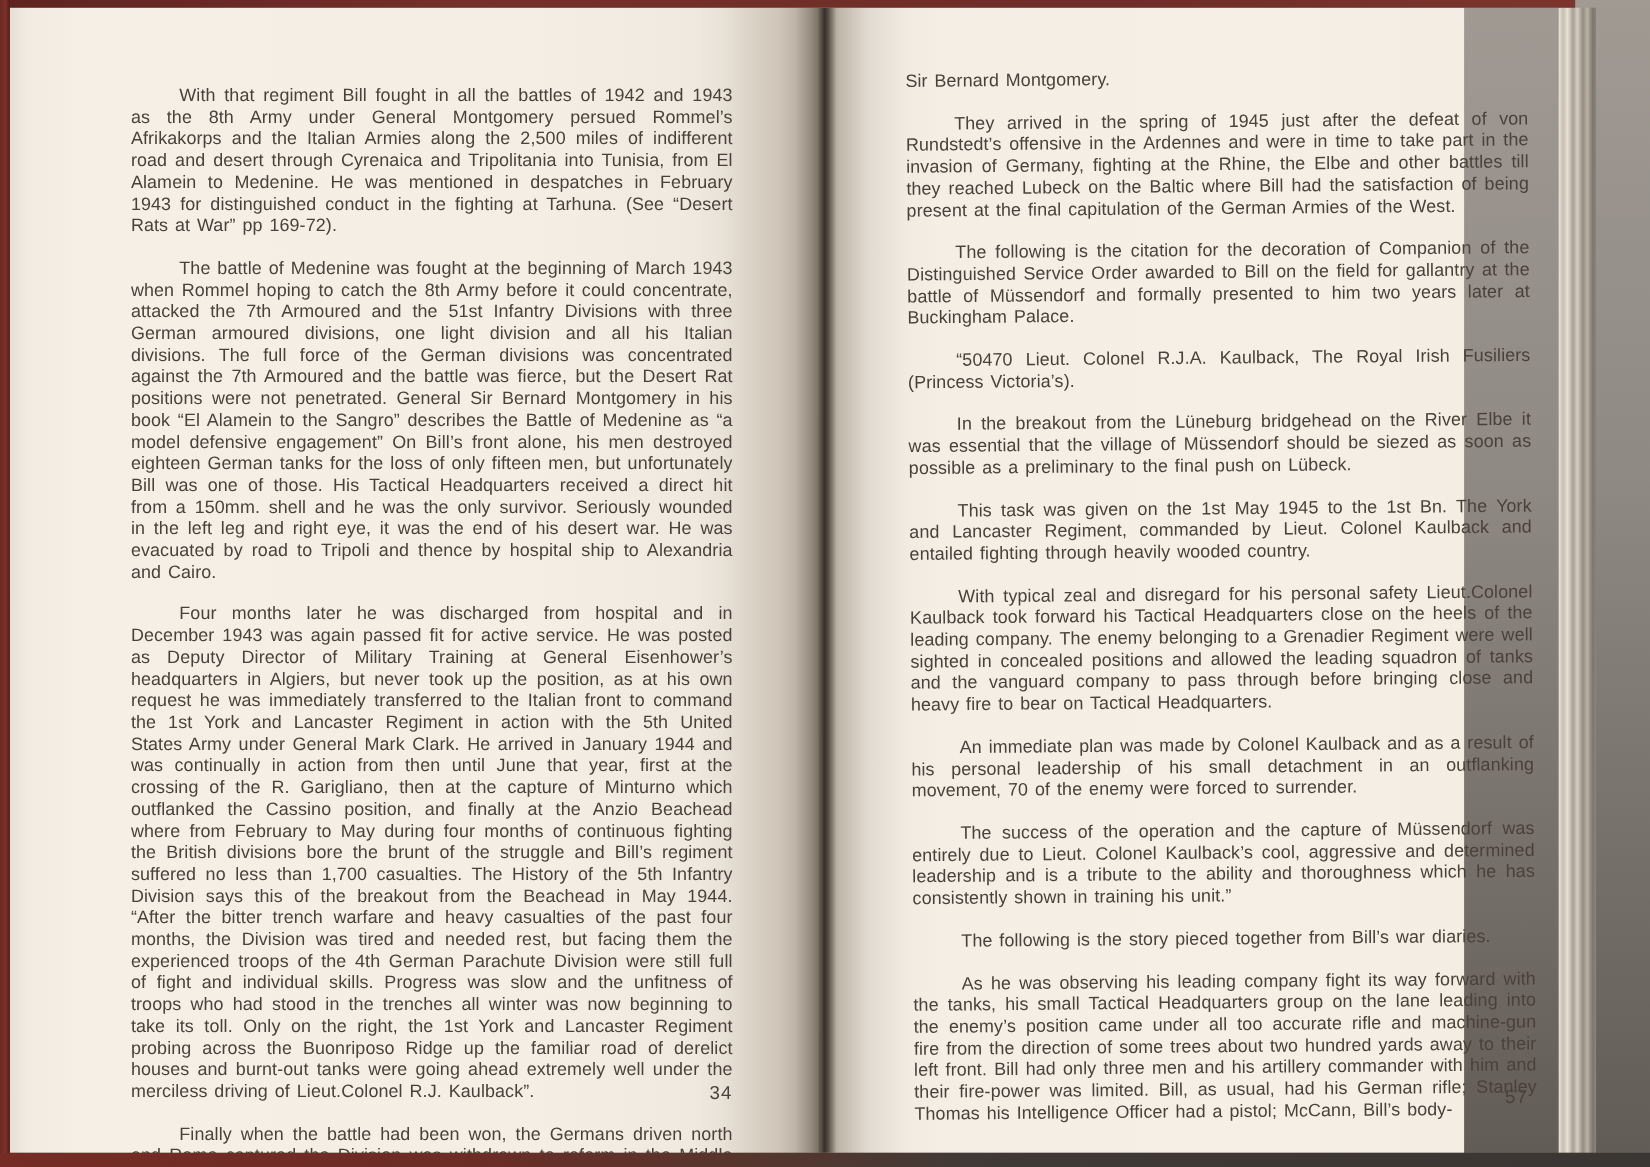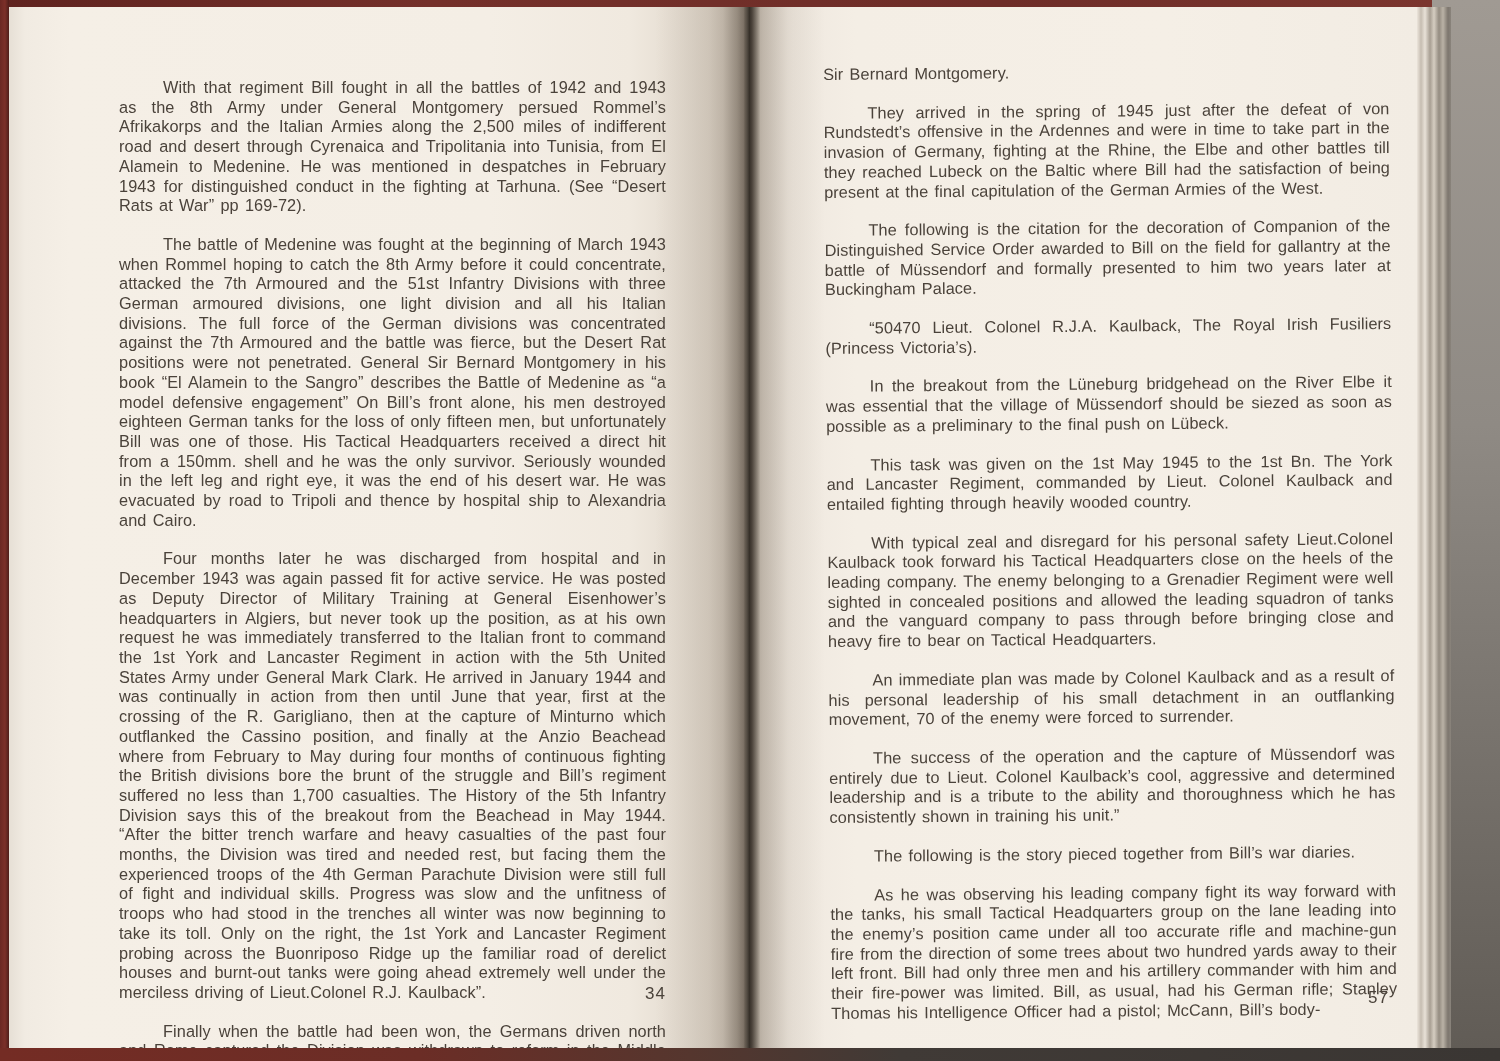--- a/index.html
+++ b/index.html
@@ -32,21 +32,21 @@
 
   
   .page { position: absolute; top: 7px; height: 1041px; }
   .page-left {
     left: 9px; width: 736px;
     background: linear-gradient(90deg,
       #e6dfd5 0px, #f1ebe2 16px, #f5efe6 60px, #f4eee5 480px,
       #f0e9df 620px, #ded5c9 700px, #c2b8ab 728px, #a79d90 736px);
   }
   .page-right {
-    left: 745px; width: 672px;
+    left: 745px; width: 586px;
     background: linear-gradient(90deg,
       #a2988b 0px, #cdc4b7 5px, #e5ddd2 18px, #efe8df 48px,
       #f4eee5 110px, #f5efe6 420px, #f2ece3 672px);
   }
   
   .gutter {
     position: absolute; left: 655px; top: 7px; width: 170px; height: 1041px;
     background: linear-gradient(90deg,
       rgba(110,96,80,0) 0%,
       rgba(110,96,80,0.18) 40%,

